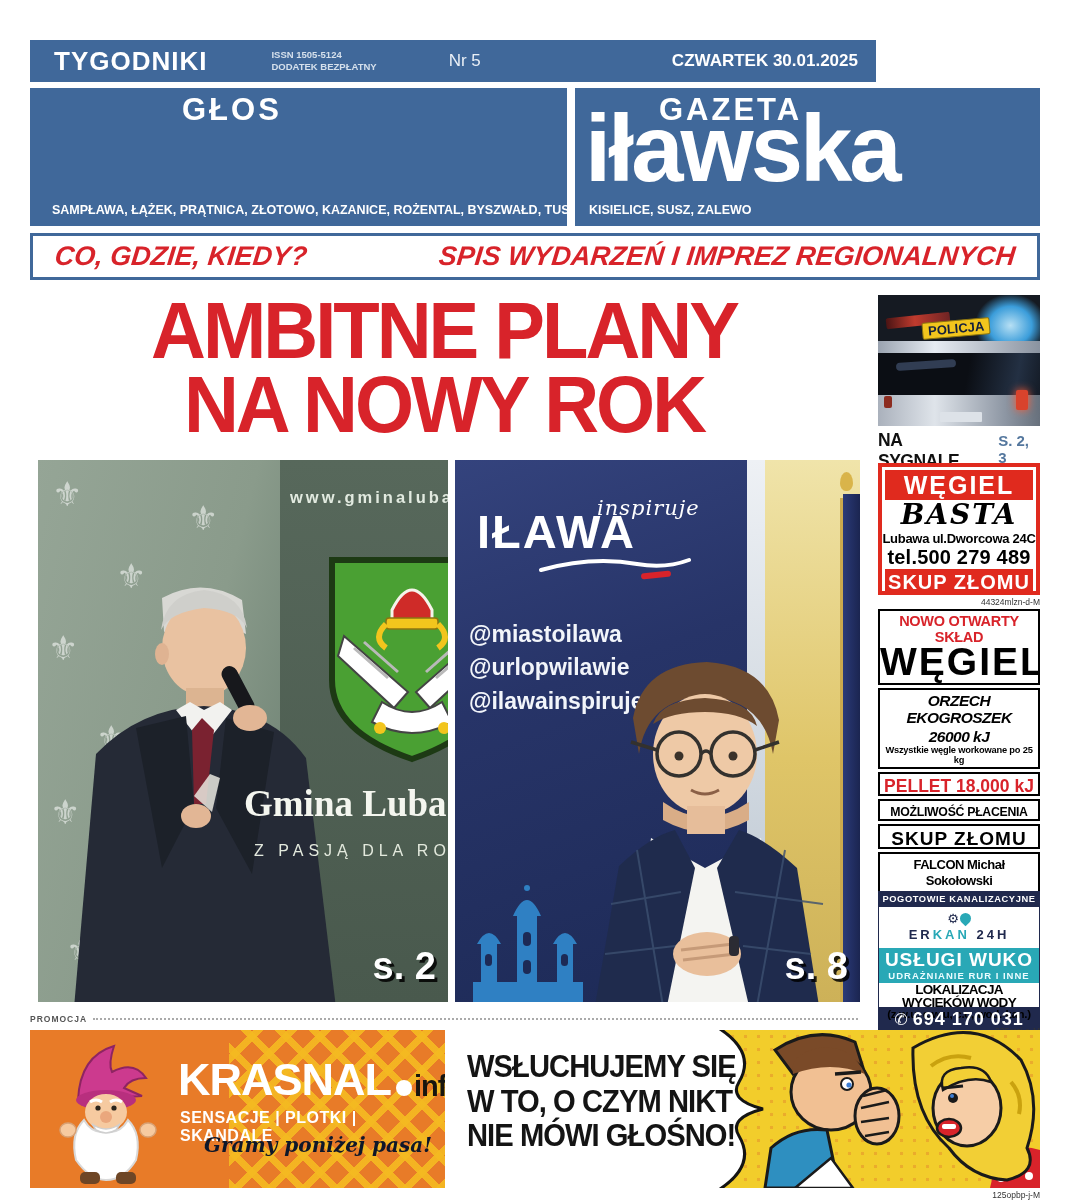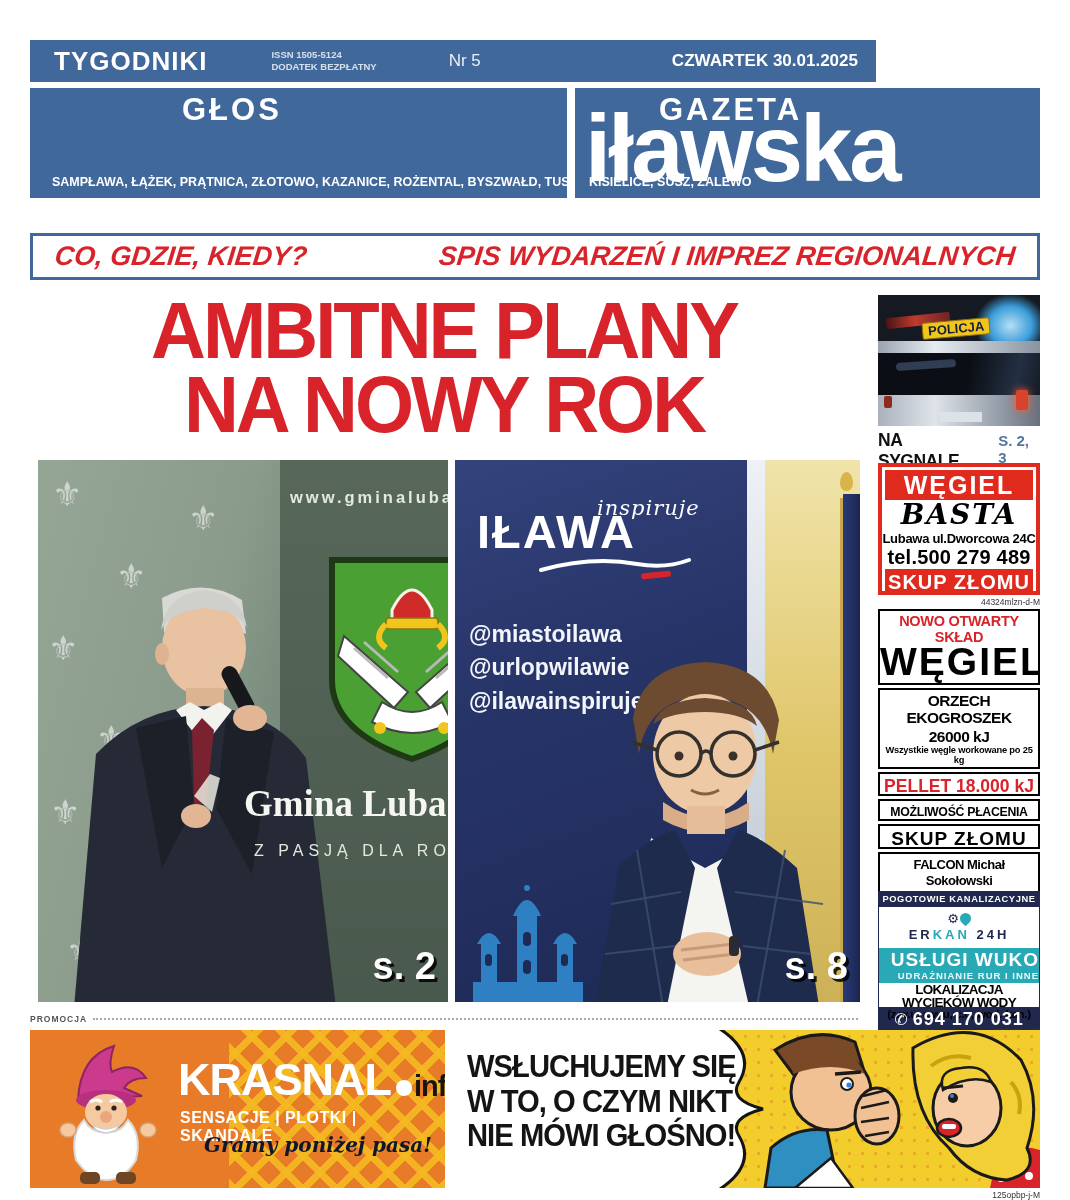--- a/index.html
+++ b/index.html
@@ -8,21 +8,21 @@
 
   
   .topbar{position:absolute;left:30px;top:40px;width:846px;height:42px;background:#40689a;
           color:#fff;display:flex;align-items:center;}
   .brand{font-size:26px;font-weight:bold;margin-left:24px;letter-spacing:1px;}
   .issn{margin-left:64px;font-size:9.5px;color:#d5e0ec;line-height:1.3;font-weight:bold;}
   .nr{margin-left:72px;font-size:17px;color:#e9eff6;}
   .date{margin-left:auto;margin-right:18px;font-size:17px;font-weight:bold;}
 
   
-  .mh{position:absolute;top:88px;height:110px;background:#40689a;color:#fff;overflow:hidden;}
+  .mh{position:absolute;top:88px;height:138px;background:#40689a;color:#fff;overflow:hidden;}
   .mh-left{left:30px;width:537px;}
   .mh-right{left:575px;width:465px;}
   .kicker{position:absolute;font-size:31px;font-weight:bold;letter-spacing:3px;top:4px;}
   .mh-left .kicker{left:152px;}
   .mh-right .kicker{left:84px;}
   .mh-title{position:absolute;top:14px;font-size:94px;font-weight:bold;letter-spacing:-3px;line-height:1;white-space:nowrap;}
   .mh-left .mh-title{left:18px;}
   .mh-right .mh-title{left:10px;}
   .towns{position:absolute;bottom:9px;left:22px;font-size:12.5px;font-weight:bold;white-space:nowrap;}
   .mh-right .towns{left:14px;}
@@ -78,41 +78,41 @@
   .ad1-bot{background:#e02a1e;color:#fff;text-align:center;font-weight:bold;font-size:20px;
            height:26px;line-height:26px;margin:0 3px 3px;letter-spacing:1px;}
   .adcode{font-size:8.5px;color:#333;text-align:right;}
   .code1{position:absolute;left:878px;top:597px;width:162px;}
 
   
   .ad2{position:absolute;left:878px;top:609px;width:162px;}
   .box{border:2.5px solid #000;background:#fff;text-align:center;margin-bottom:3px;box-sizing:border-box;overflow:hidden;}
   .b1k{color:#d8232a;font-weight:bold;font-size:14.5px;letter-spacing:-0.3px;margin-top:2px;}
   .b1p{font-weight:bold;font-size:39px;letter-spacing:2px;line-height:.95;margin:-2px 0 3px;}
-  .b2a{font-weight:bold;font-size:15.5px;letter-spacing:-0.5px;margin-top:2px;line-height:1.1;}
+  .b2a{font-weight:bold;font-size:15.5px;letter-spacing:-0.5px;margin-top:2px;line-height:1.1;font-style:italic;}
   .b2n{font-weight:bold;font-size:9.3px;letter-spacing:-0.2px;margin-bottom:2px;}
   .b3{color:#d8232a;font-weight:bold;font-size:17.5px;line-height:24px;height:24px;}
   .b4{font-weight:bold;font-size:12.3px;line-height:22px;height:22px;letter-spacing:-0.3px;}
   .b5{font-weight:bold;font-size:19px;line-height:25px;height:25px;letter-spacing:1px;}
   .b6{padding:3px 0 4px;}
   .f1{font-weight:bold;font-size:13px;letter-spacing:-0.5px;line-height:1.18;}
   .f4{color:#9a9a9a;}
   .web{font-size:15px;font-weight:bold;margin-top:2px;}
 
   
   .ad3{position:absolute;left:878px;top:891px;width:162px;border:1px solid #20294d;box-sizing:border-box;background:#fff;}
   .e-head{background:#20294d;color:#fff;font-weight:bold;font-size:9.3px;letter-spacing:0.6px;
           text-align:center;height:15px;line-height:15px;}
   .e-logo{height:39px;text-align:center;padding-top:2px;}
   .e-logoicons{height:18px;display:flex;align-items:center;justify-content:center;gap:1px;}
   .gear{color:#20294d;font-size:13px;font-family:"DejaVu Sans",sans-serif;}
   .drop{width:11px;height:11px;background:#29a8b6;border-radius:50% 50% 50% 0;transform:rotate(-45deg);display:inline-block;}
   .e-brand{font-size:13px;font-weight:bold;letter-spacing:3px;color:#20294d;line-height:15px;}
   .e-brand .kan{color:#29a8b6;}
-  .e-teal{background:#29a8b6;color:#fff;text-align:right;height:33px;padding-top:2px;}
+  .e-teal{background:#29a8b6;color:#fff;text-align:center;height:33px;padding-top:2px;}
   .e-service{font-size:19px;font-weight:bold;letter-spacing:1px;line-height:20px;}
   .e-sub{font-size:9.5px;font-weight:bold;letter-spacing:1px;line-height:11px;color:#eafcff;}
   .e-leak{background:#fff;text-align:center;height:24px;}
   .e-l1{font-size:13.5px;font-weight:bold;letter-spacing:-0.7px;line-height:13px;}
   .e-l2{font-size:11.5px;font-weight:bold;letter-spacing:-0.3px;line-height:11px;}
   .e-phone{background:#20294d;color:#fff;text-align:center;height:24px;line-height:24px;
            font-size:18px;font-weight:bold;letter-spacing:1px;}
   .e-phoneicon{font-family:"DejaVu Sans",sans-serif;font-size:16px;margin-right:4px;}
   .code3{position:absolute;left:878px;top:1026px;width:162px;}
 

